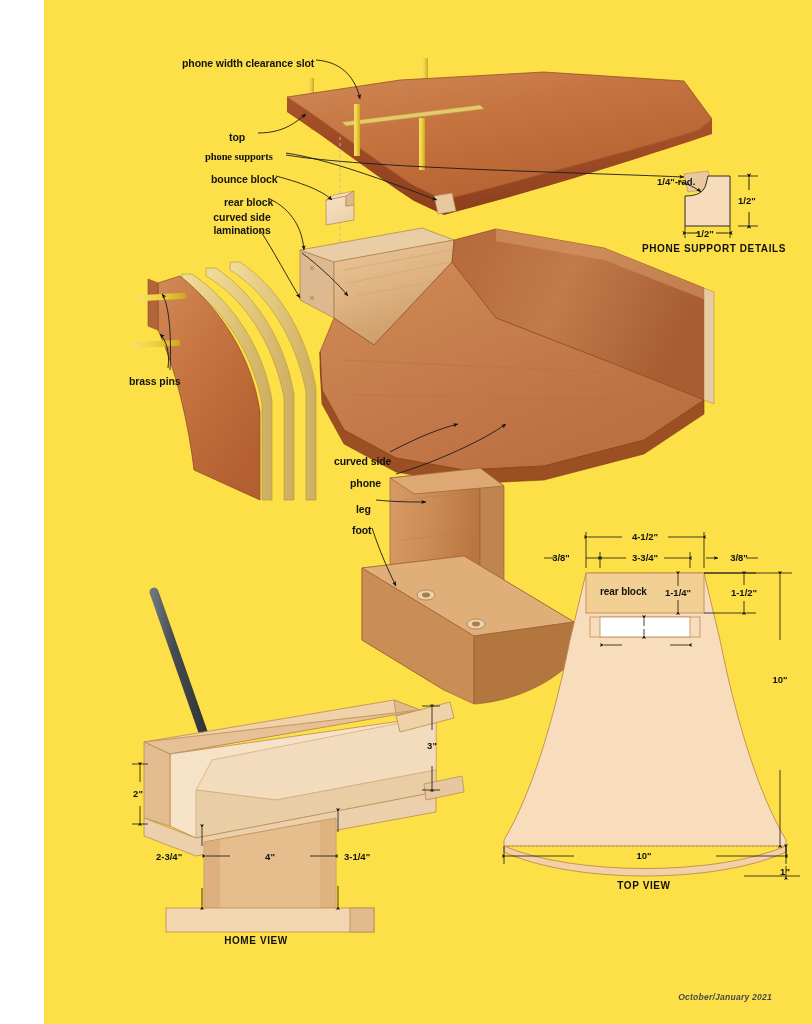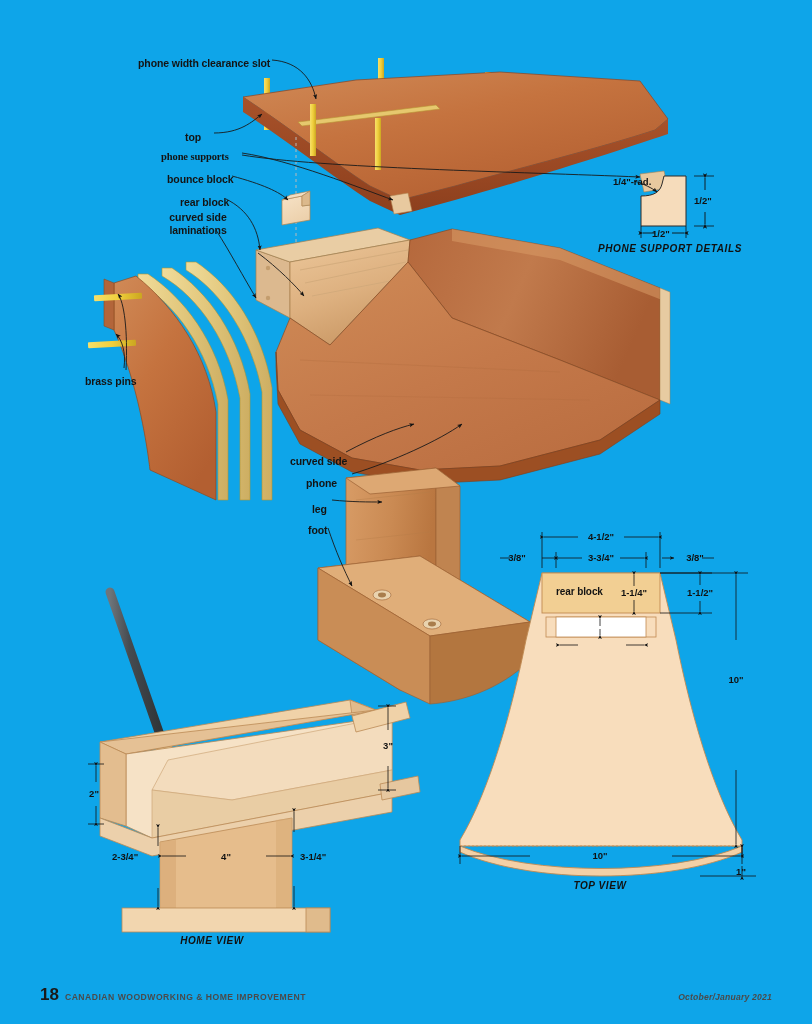--- a/index.html
+++ b/index.html
@@ -1,27 +1,27 @@
 <!DOCTYPE html>
 <html><head>
 <meta charset="utf-8">
 <style>
   html,body{margin:0;padding:0;background:#ffffff;}
   body{width:812px;height:1024px;position:relative;overflow:hidden;
        font-family:"Liberation Sans","DejaVu Sans",sans-serif;color:#1a1a1a;}
-  .page{position:absolute;inset:0;background:#0ea5e9;}
+  .page{position:absolute;inset:0;background:#fde047;margin-left:44px;}
   svg{position:absolute;left:0;top:0;}
   .lbl{position:absolute;font-size:10.5px;font-weight:700;letter-spacing:-0.1px;
        color:#141414;white-space:pre;line-height:12.5px;}
   .lbl.c{text-align:center;}
   .dim{position:absolute;font-size:9.5px;font-weight:700;color:#111;white-space:pre;
        line-height:11px;}
   .dim.c{text-align:center;}
   .vtitle{position:absolute;font-size:10px;font-weight:700;letter-spacing:0.6px;
-          color:#111;text-align:center;white-space:pre;font-style:italic;}
+          color:#111;text-align:center;white-space:pre;}
   .footer{position:absolute;left:40px;top:986px;display:flex;align-items:baseline;gap:6px;}
   .fnum{font-size:17px;font-weight:700;color:#1a1a1a;line-height:1;}
   .ftxt{font-size:8.6px;font-weight:600;letter-spacing:0.5px;color:#4a4a4a;
         text-transform:uppercase;}
   .fdate{position:absolute;right:40px;top:992px;font-size:8.6px;font-weight:600;
          color:#4a4a4a;font-style:italic;letter-spacing:0.2px;}
 </style>
 </head>
 <body>
 
@@ -374,19 +374,15 @@
 <div class="dim c" style="left:726px;top:866px;width:30px;">1"</div>
 <div class="vtitle" style="left:530px;top:880px;width:140px;">TOP VIEW</div>
 
 <div class="dim c" style="left:80px;top:788px;width:28px;">2"</div>
 <div class="dim c" style="left:374px;top:740px;width:28px;">3"</div>
 <div class="dim" style="left:112px;top:851px;">2-3/4"</div>
 <div class="dim c" style="left:210px;top:851px;width:32px;">4"</div>
 <div class="dim" style="left:300px;top:851px;">3-1/4"</div>
 <div class="vtitle" style="left:152px;top:935px;width:120px;">HOME VIEW</div>
 
-<div class="footer">
-  <span class="fnum">18</span>
-  <span class="ftxt">CANADIAN WOODWORKING &amp; HOME IMPROVEMENT</span>
+<div class="fdate">October/January 2021</div>
+
 </div>
-<div class="fdate">October/January 2021</div>
-
-</div>
 
 </body></html>

